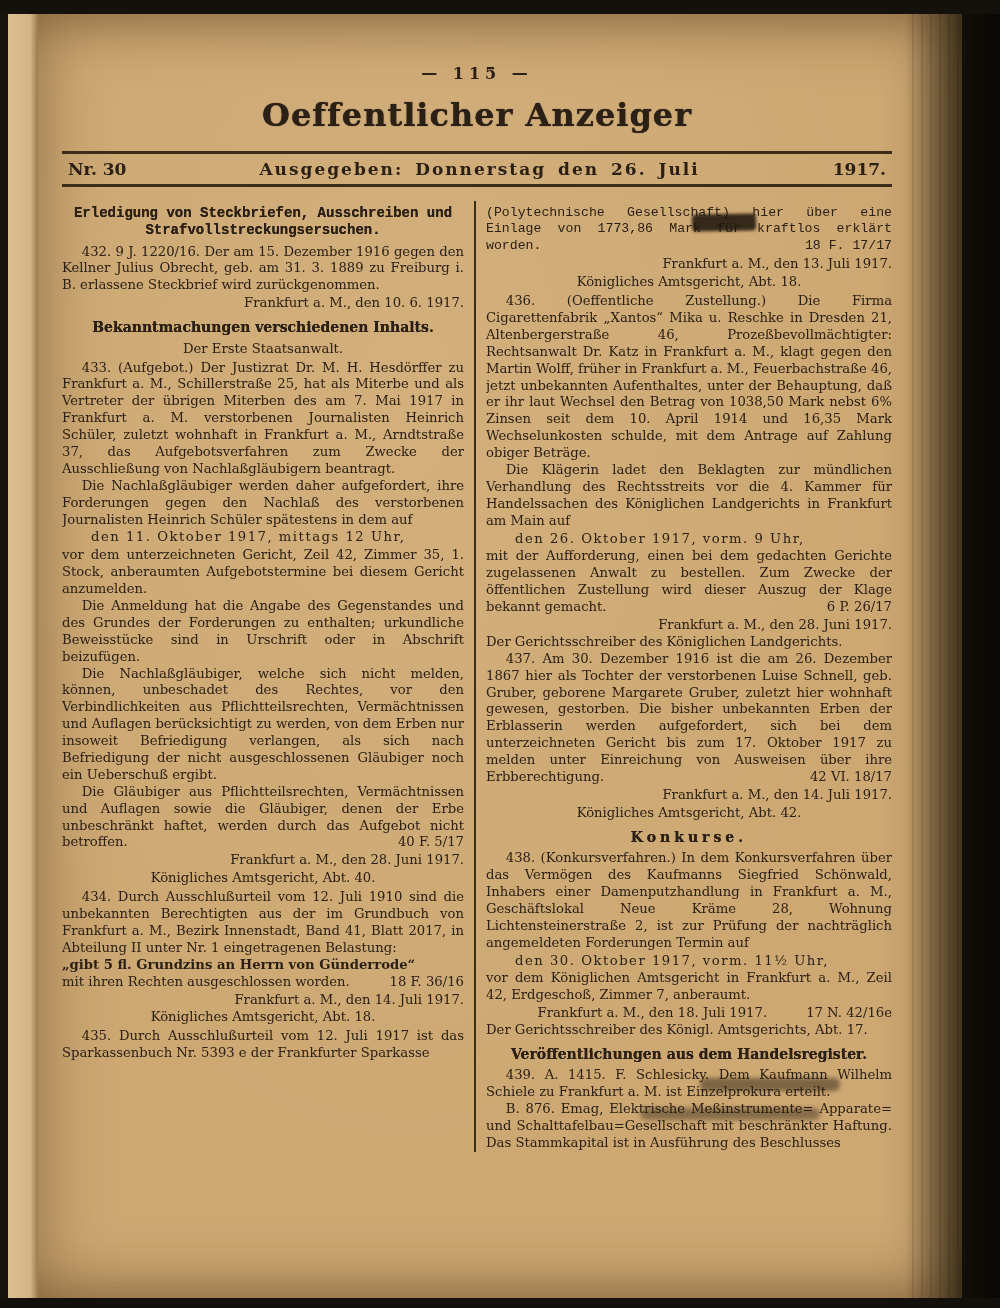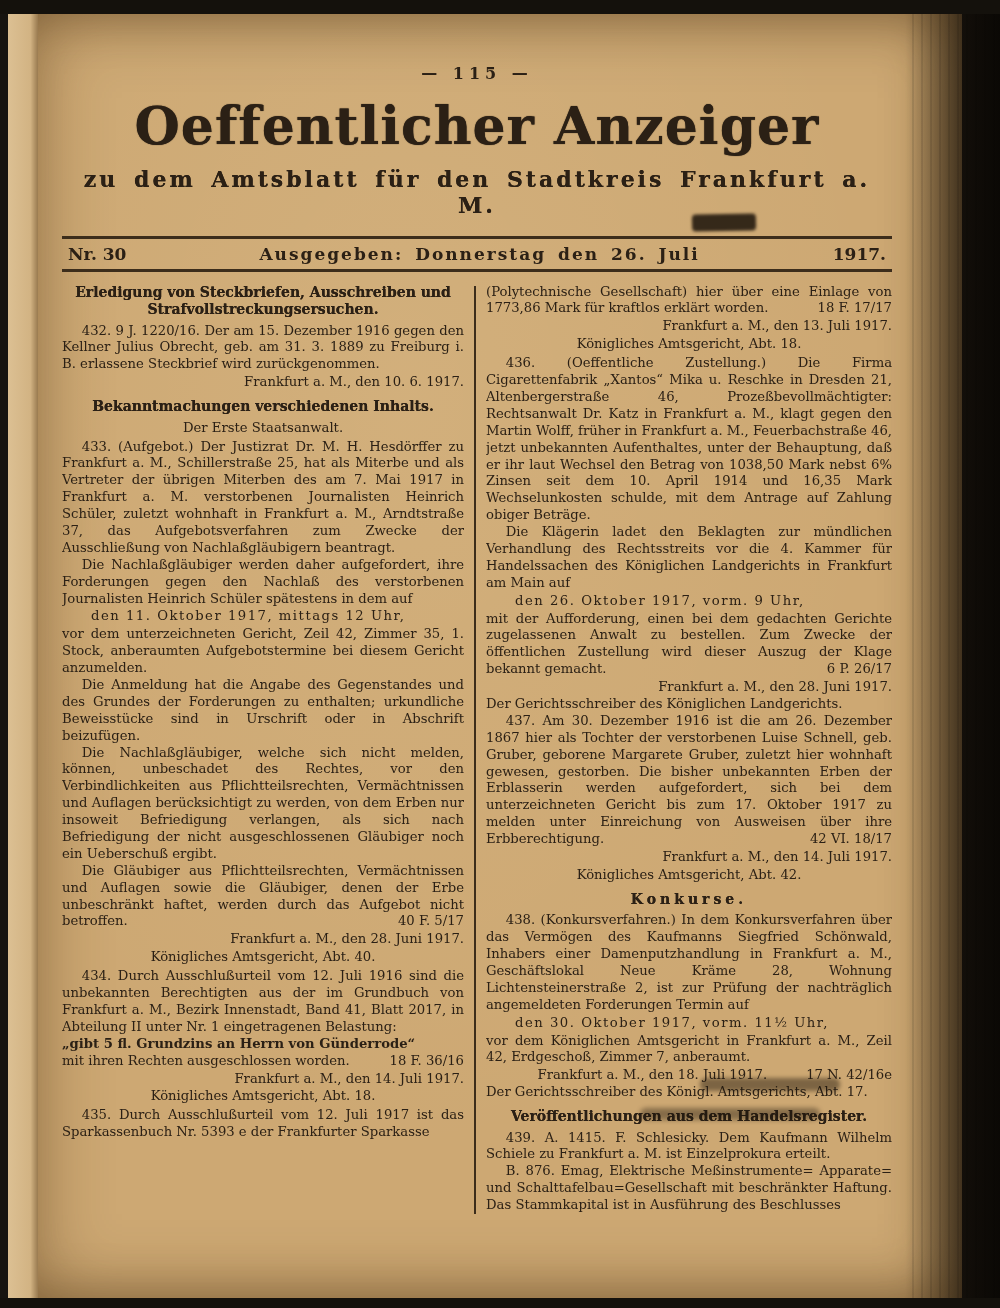--- a/index.html
+++ b/index.html
@@ -40,21 +40,21 @@
       repeating-linear-gradient(to right, rgba(0,0,0,0) 0 7px, rgba(0,0,0,.10) 7px 9px),
       linear-gradient(to right, rgba(20,14,6,0), rgba(20,14,6,.38) 40%, rgba(12,8,4,.72) 72%, rgba(8,6,3,.88) 100%);
     z-index:4;pointer-events:none;
   }
   .pageno{
     margin-top:50px;text-align:center;
     font-weight:bold;font-size:16px;letter-spacing:5px;
   }
   .title{
     margin:16px 0 0;text-align:center;
-    font-size:52px;line-height:1.05;font-weight:bold;
+    font-size:32px;line-height:1.05;font-weight:bold;
     letter-spacing:1px;
     text-shadow:0 0 1px var(--ink);
   }
   .subtitle{
     margin-top:12px;text-align:center;
     font-size:22px;font-weight:bold;letter-spacing:3px;word-spacing:5px;
     text-shadow:0 0 .5px var(--ink);
   }
   .issue-row{
     margin-top:18px;
@@ -73,21 +73,21 @@
   .col.left{width:402px;flex:0 0 402px;}
   .col.right{flex:1;}
   .divider{width:2px;background:var(--rule);margin:2px 10px 0 10px;}
   .blk{margin:0;}
   .heading{
     text-align:center;font-weight:bold;font-size:14px;
     margin:7px 0 4px;line-height:1.25;
     text-shadow:0 0 .5px var(--ink);
   }
   .heading.spaced{letter-spacing:4px;}
-  .col .blk:first-child{margin-top:0;}
+  .col .blk:first-child{margin-top:6px;font-family:Liberation Mono, monospace;}
   .para{text-indent:1.5em;}
   .cont{text-indent:0;}
   .quote{text-indent:0;text-align:left;font-weight:bold;}
   .dateline{text-indent:2.2em;text-align:right;margin-top:1px;}
   .signature{text-align:center;margin:1px 0 2px;}
   .term{text-indent:2.2em;text-align:left;letter-spacing:1.5px;margin:1px 0;}
   .ref{float:right;margin-left:10px;letter-spacing:0;}
   .smudge{position:absolute;background:#1b130a;pointer-events:none;z-index:3;}
   .smudge.s1{left:692px;top:214px;width:64px;height:17px;border-radius:4px;filter:blur(1.5px);opacity:.85;transform:rotate(-1deg);}
   .smudge.s2{left:700px;top:1078px;width:140px;height:13px;border-radius:6px;filter:blur(2px);opacity:.45;}
@@ -95,21 +95,20 @@
 </style>
 </head>
 <body>
 
 <div class="scan">
   <div class="underpage"></div>
 
   <div class="page">
     <div class="pageno">— 115 —</div>
     <h1 class="title">Oeffentlicher Anzeiger</h1>
-    <div class="subtitle">zu dem Amtsblatt für den Stadtkreis Frankfurt a. M.</div>
 
     <div class="issue-row">
       <span>Nr. 30</span>
       <span class="pub">Ausgegeben: Donnerstag den 26. Juli</span>
       <span>1917.</span>
     </div>
 
     <div class="cols">
       <div class="col left">
           <p class="blk heading">Erledigung von Steckbriefen, Ausschreiben und Strafvollstreckungsersuchen.</p>
@@ -119,21 +118,21 @@
           <p class="blk signature">Der Erste Staatsanwalt.</p>
           <p class="blk para">433. (Aufgebot.) Der Justizrat Dr. M. H. Hesdörffer zu Frankfurt a. M., Schillerstraße 25, hat als Miterbe und als Vertreter der übrigen Miterben des am 7. Mai 1917 in Frankfurt a. M. verstorbenen Journalisten Heinrich Schüler, zuletzt wohnhaft in Frankfurt a. M., Arndtstraße 37, das Aufgebotsverfahren zum Zwecke der Ausschließung von Nachlaßgläubigern beantragt.</p>
           <p class="blk para">Die Nachlaßgläubiger werden daher aufgefordert, ihre Forderungen gegen den Nachlaß des verstorbenen Journalisten Heinrich Schüler spätestens in dem auf</p>
           <p class="blk term">den 11. Oktober 1917, mittags 12 Uhr,</p>
           <p class="blk cont">vor dem unterzeichneten Gericht, Zeil 42, Zimmer 35, 1. Stock, anberaumten Aufgebotstermine bei diesem Gericht anzumelden.</p>
           <p class="blk para">Die Anmeldung hat die Angabe des Gegenstandes und des Grundes der Forderungen zu enthalten; urkundliche Beweisstücke sind in Urschrift oder in Abschrift beizufügen.</p>
           <p class="blk para">Die Nachlaßgläubiger, welche sich nicht melden, können, unbeschadet des Rechtes, vor den Verbindlichkeiten aus Pflichtteilsrechten, Vermächtnissen und Auflagen berücksichtigt zu werden, von dem Erben nur insoweit Befriedigung verlangen, als sich nach Befriedigung der nicht ausgeschlossenen Gläubiger noch ein Ueberschuß ergibt.</p>
           <p class="blk para">Die Gläubiger aus Pflichtteilsrechten, Vermächtnissen und Auflagen sowie die Gläubiger, denen der Erbe unbeschränkt haftet, werden durch das Aufgebot nicht betroffen.<span class="ref">40 F. 5/17</span></p>
           <p class="blk dateline">Frankfurt a. M., den 28. Juni 1917.</p>
           <p class="blk signature">Königliches Amtsgericht, Abt. 40.</p>
-          <p class="blk para">434. Durch Ausschlußurteil vom 12. Juli 1916 sind die unbekannten Berechtigten aus der im Grundbuch von Frankfurt a. M., Bezirk Innenstadt, Band 41, Blatt 2017, in Abteilung II unter Nr. 1 eingetragenen Belastung:</p>
+          <p class="blk para">434. Durch Ausschlußurteil vom 12. Juli 1910 sind die unbekannten Berechtigten aus der im Grundbuch von Frankfurt a. M., Bezirk Innenstadt, Band 41, Blatt 2017, in Abteilung II unter Nr. 1 eingetragenen Belastung:</p>
           <p class="blk quote">„gibt 5 fl. Grundzins an Herrn von Günderrode“</p>
           <p class="blk cont">mit ihren Rechten ausgeschlossen worden.<span class="ref">18 F. 36/16</span></p>
           <p class="blk dateline">Frankfurt a. M., den 14. Juli 1917.</p>
           <p class="blk signature">Königliches Amtsgericht, Abt. 18.</p>
           <p class="blk para">435. Durch Ausschlußurteil vom 12. Juli 1917 ist das Sparkassenbuch Nr. 5393 e der Frankfurter Sparkasse</p>
         </div>
       <div class="divider"></div>
       <div class="col right">
           <p class="blk cont">(Polytechnische Gesellschaft) hier über eine Einlage von 1773,86 Mark für kraftlos erklärt worden.<span class="ref">18 F. 17/17</span></p>
           <p class="blk dateline">Frankfurt a. M., den 13. Juli 1917.</p>

